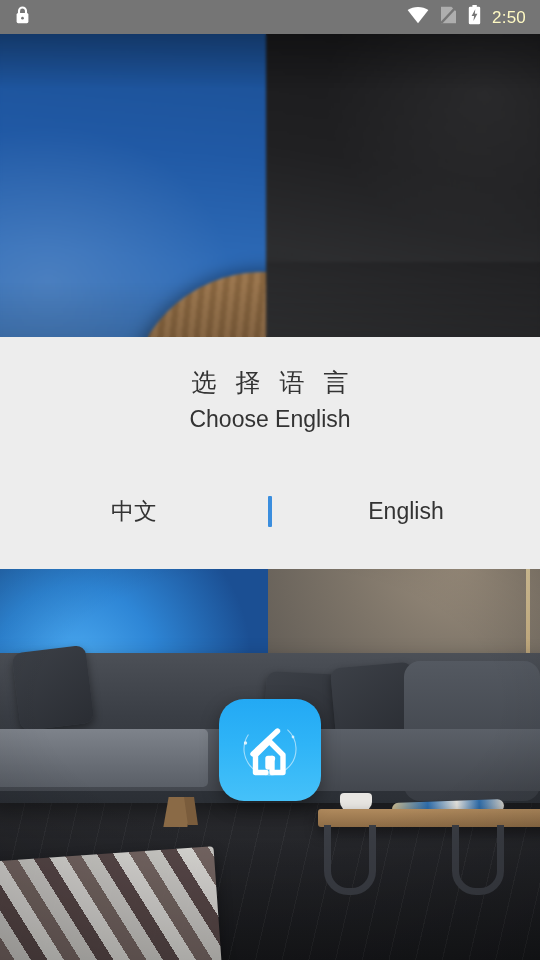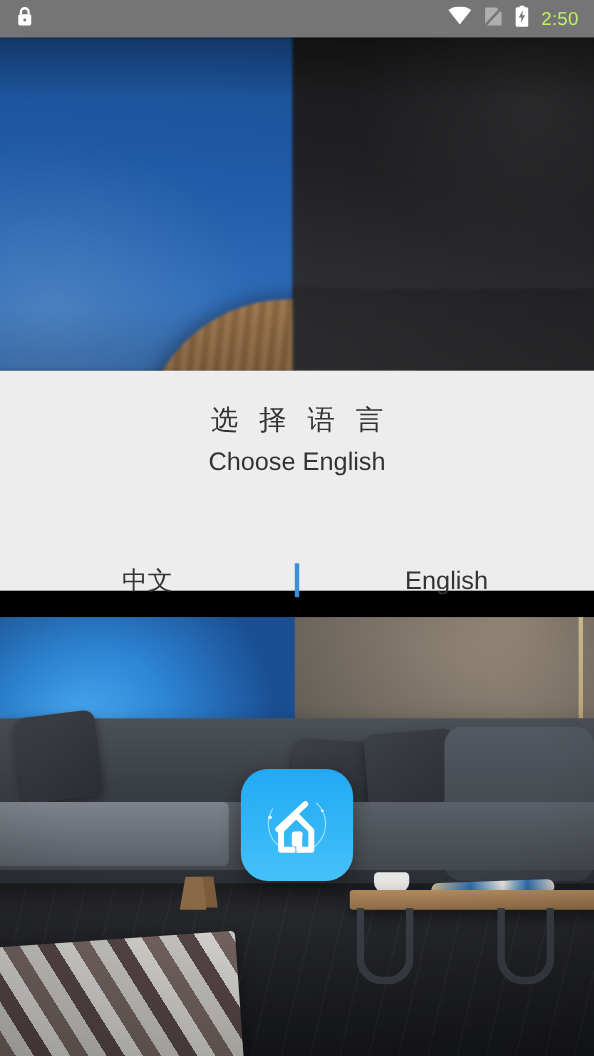--- a/index.html
+++ b/index.html
@@ -15,21 +15,21 @@
   #statusbar{
     position:absolute; top:0; left:0; width:540px; height:34px;
     background:#757575;
     display:flex; align-items:center;
     padding:0 14px 0 14px;
     z-index:40;
   }
   #statusbar .left{ display:flex; align-items:center; }
   #statusbar .spacer{ flex:1 1 auto; }
   #statusbar .right{ display:flex; align-items:center; gap:11px; }
-  .sb-time{ color:#bef264; font-size:17px; letter-spacing:.2px; line-height:1; }
+  .sb-time{ color:#fef9c3; font-size:17px; letter-spacing:.2px; line-height:1; }
   .ic{ display:block; }
 
   
   #topPhoto{
     position:absolute; top:34px; left:0; width:540px; height:303px;
     overflow:hidden; background:#1a1a1a;
   }
   .tp-blue{
     position:absolute; left:0; top:0; width:266px; height:100%;
     background:
@@ -58,36 +58,36 @@
     position:absolute; inset:0;
     backdrop-filter:blur(1.6px);
   }
   .tp-vig{
     position:absolute; inset:0;
     background:linear-gradient(180deg, rgba(0,0,0,.30) 0%, rgba(0,0,0,0) 18%, rgba(0,0,0,0) 82%, rgba(0,0,0,.12) 100%);
   }
 
   
   #langPanel{
-    position:absolute; top:337px; left:0; width:540px; height:200px;
+    position:absolute; top:337px; left:0; width:540px; height:232px;
     background:#ededed;
     z-index:20;
   }
   .title-cn{
     position:absolute; top:33px; left:0; width:100%;
     text-align:center; color:#333;
     font-size:25px; letter-spacing:6px; text-indent:6px; line-height:1;
   }
   .title-en{
     position:absolute; top:71px; left:0; width:100%;
     text-align:center; color:#333;
     font-size:23px; line-height:1;
   }
   .opt-row{
-    position:absolute; top:166px; left:0; width:540px; height:48px;
+    position:absolute; top:150px; left:0; width:540px; height:48px;
     display:flex; align-items:center;
   }
   .opt{
     flex:1 1 0; height:48px;
     display:flex; align-items:center; justify-content:center;
     color:#333; font-size:23px; line-height:1;
     cursor:pointer; user-select:none;
   }
   .opt-div{
     width:4px; height:31px; background:#3b8ede; border-radius:1px; flex:0 0 auto;

